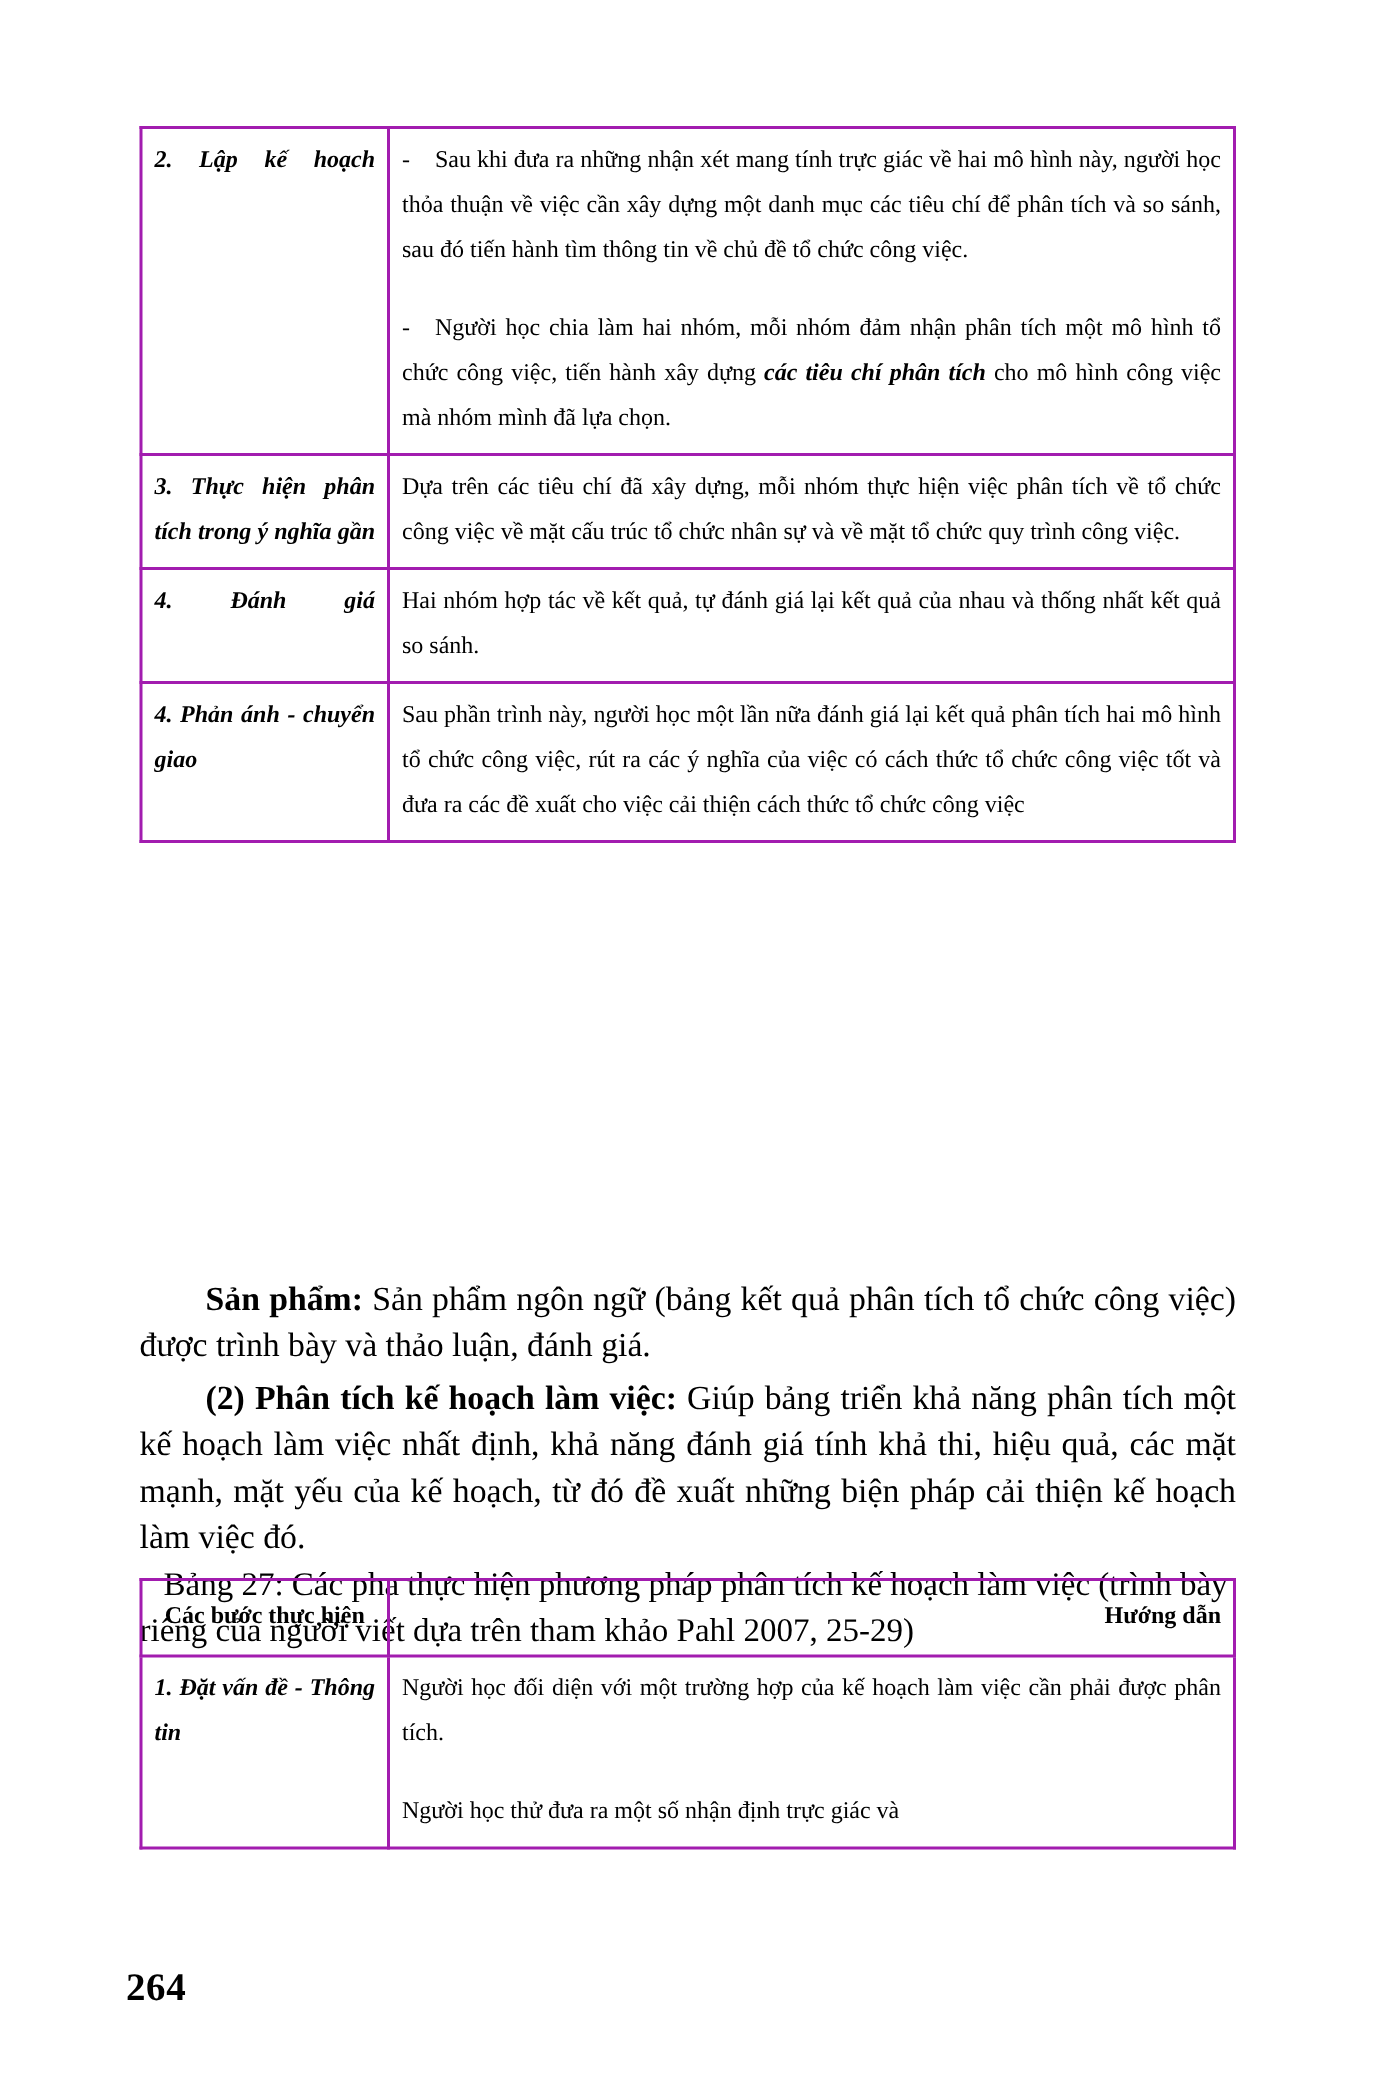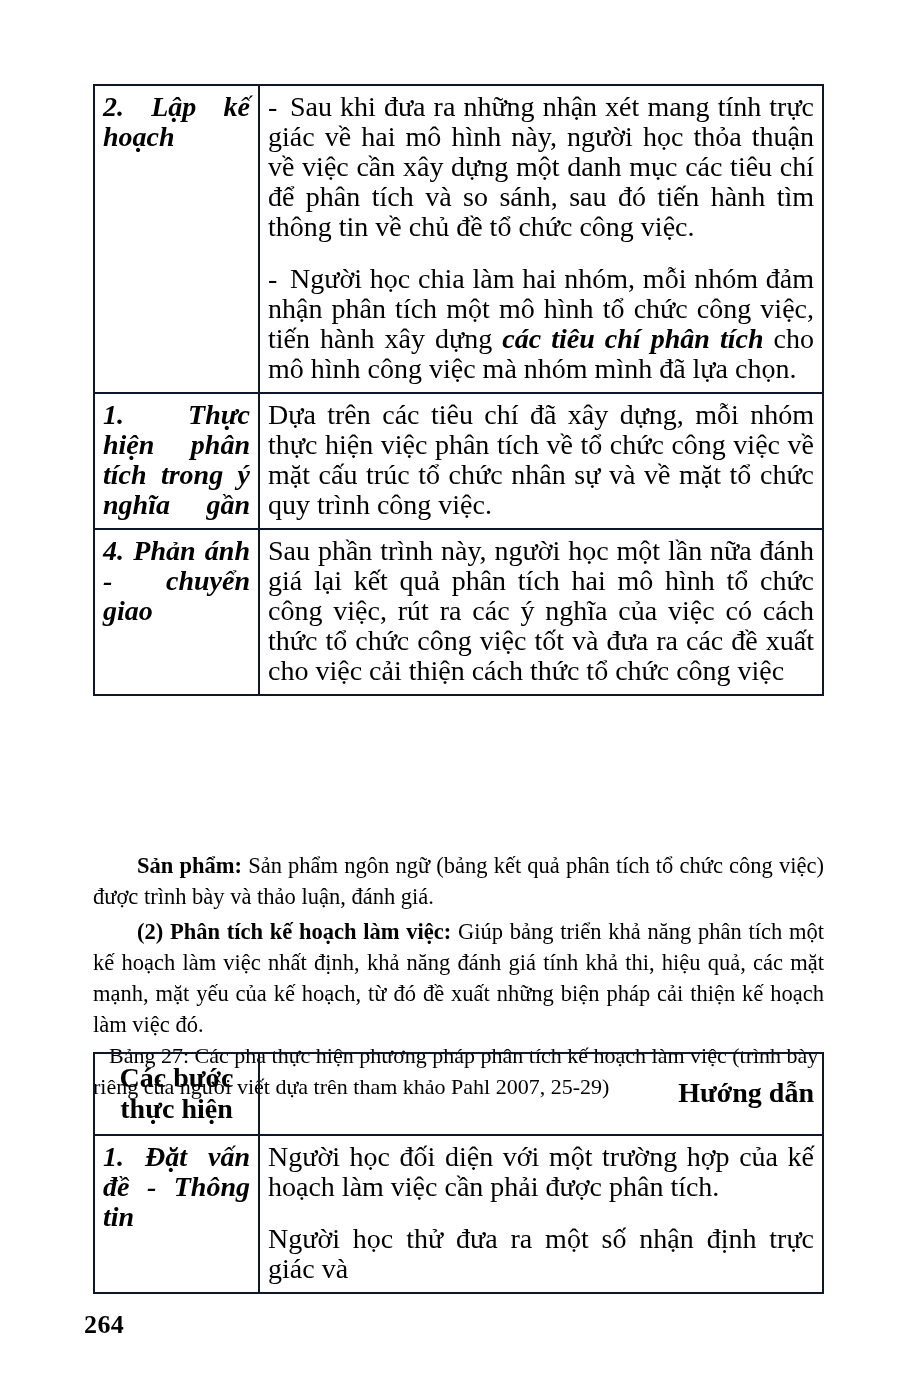--- a/index.html
+++ b/index.html
@@ -26,24 +26,24 @@
 
   
   .doc-table {
     position: absolute;
     left: 93px;
     width: 731px;
     border-collapse: collapse;
     table-layout: fixed;
   }
   .doc-table td, .doc-table th {
-    border: 2px solid #0f172a;
+    border: 2px solid #a21caf;
     vertical-align: top;
     padding: 6px 8px 8px 8px;
-    font-size: 28px;
+    font-size: 16px;
     line-height: 30px;
   }
   .col-step {
     width: 165px;
   }
   .cell-step {
     font-weight: bold;
     font-style: italic;
     text-align: justify;
     text-align-last: justify;
@@ -139,23 +139,29 @@
       </colgroup>
     <tbody>
         <tr>
           <td class="cell-step">2. Lập kế hoạch</td>
           <td class="cell-guide">
             <p><span class="dash">-</span><span>Sau khi đưa ra những nhận xét mang tính trực giác về hai mô hình này, người học thỏa thuận về việc cần xây dựng một danh mục các tiêu chí để phân tích và so sánh, sau đó tiến hành tìm thông tin về chủ đề tổ chức công việc.</span></p>
             <p><span class="dash">-</span><span>Người học chia làm hai nhóm, mỗi nhóm đảm nhận phân tích một mô hình tổ chức công việc, tiến hành xây dựng </span><span class="bi">các tiêu chí phân tích</span><span> cho mô hình công việc mà nhóm mình đã lựa chọn.</span></p>
           </td>
         </tr>
         <tr>
-          <td class="cell-step">1. Thực hiện phân tích trong ý nghĩa gần</td>
+          <td class="cell-step">3. Thực hiện phân tích trong ý nghĩa gần</td>
           <td class="cell-guide">
             <p><span>Dựa trên các tiêu chí đã xây dựng, mỗi nhóm thực hiện việc phân tích về tổ chức công việc về mặt cấu trúc tổ chức nhân sự và về mặt tổ chức quy trình công việc.</span></p>
+          </td>
+        </tr>
+        <tr>
+          <td class="cell-step">4. Đánh giá</td>
+          <td class="cell-guide">
+            <p><span>Hai nhóm hợp tác về kết quả, tự đánh giá lại kết quả của nhau và thống nhất kết quả so sánh.</span></p>
           </td>
         </tr>
         <tr>
           <td class="cell-step">4. Phản ánh - chuyển giao</td>
           <td class="cell-guide">
             <p><span>Sau phần trình này, người học một lần nữa đánh giá lại kết quả phân tích hai mô hình tổ chức công việc, rút ra các ý nghĩa của việc có cách thức tổ chức công việc tốt và đưa ra các đề xuất cho việc cải thiện cách thức tổ chức công việc</span></p>
           </td>
         </tr>
       </tbody>
   </table>

